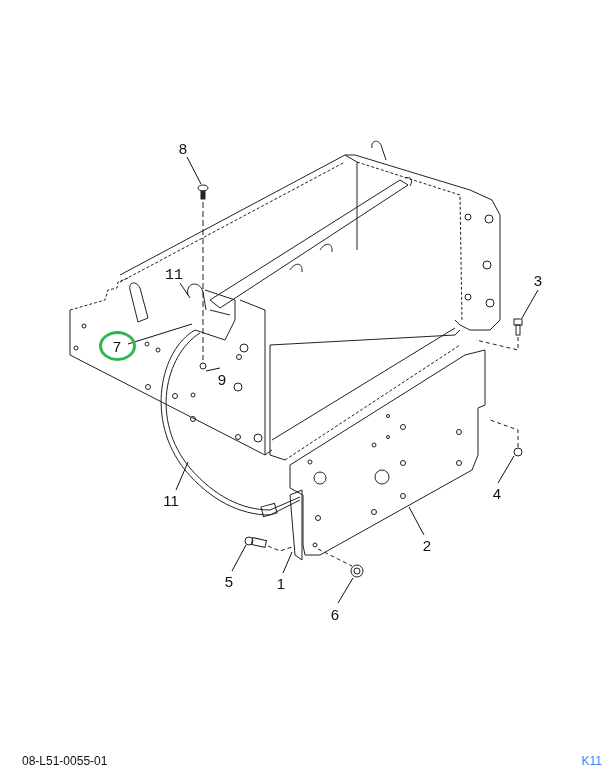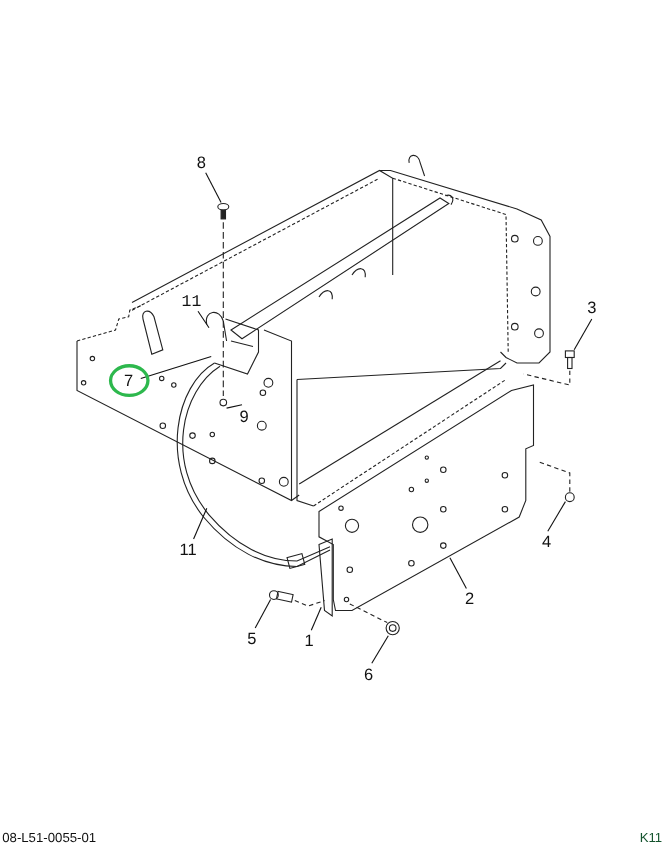--- a/index.html
+++ b/index.html
@@ -1,22 +1,22 @@
 <!DOCTYPE html>
 <html><head>
 <meta charset="utf-8">
 <style>
   html, body { margin: 0; padding: 0; background: #ffffff; }
   body { width: 610px; height: 777px; position: relative; overflow: hidden;
          font-family: "Liberation Sans", sans-serif; color: #111; }
   #diagram { position: absolute; left: 0; top: 0; width: 610px; height: 777px; }
   .callout-label { position: absolute; font-size: 15px; line-height: 15px; color: #111;
                    transform: translate(-50%, -50%); white-space: nowrap; }
-  .footer-left { position: absolute; left: 2px; top: 754px; font-size: 12px; color: #111; text-align: center; }
-  .footer-right { position: absolute; right: 8px; top: 754px; font-size: 12px; color: #14532d; }
+  .footer-left { position: absolute; left: 22px; top: 754px; font-size: 12px; color: #111; text-align: center; }
+  .footer-right { position: absolute; right: 8px; top: 754px; font-size: 12px; color: #3b82f6; }
   .highlight-ring { position: absolute; border-radius: 50%; box-sizing: border-box; }
 </style>
 </head>
 <body>
 
 <svg id="diagram" viewBox="0 0 610 777" xmlns="http://www.w3.org/2000/svg" fill="none" stroke="#222" stroke-width="1">
 
   <g>
     <path d="M120 275 L345 155 L357 162 L357 250" stroke-dasharray="0"></path>
     <path d="M120 282 L345 162" stroke-dasharray="3 2"></path>

